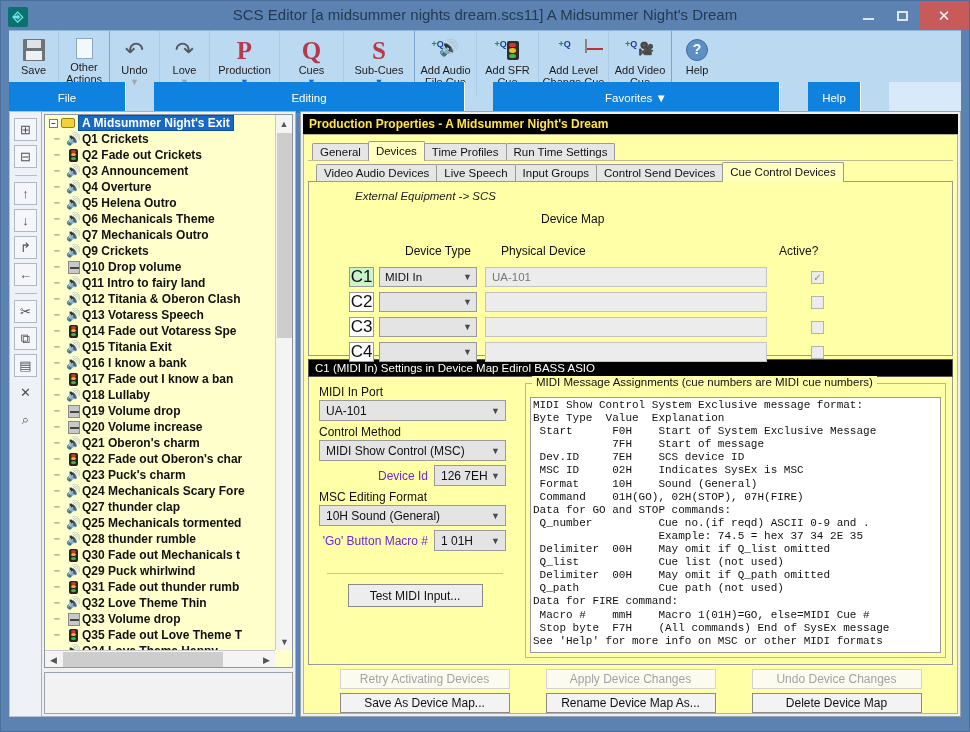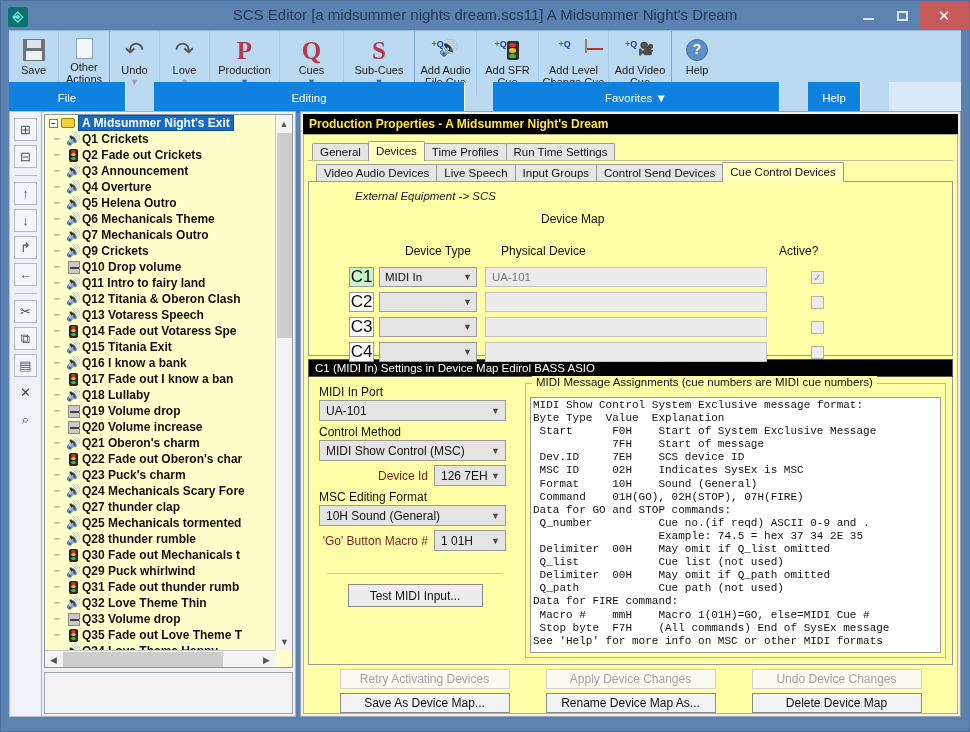--- a/index.html
+++ b/index.html
@@ -196,21 +196,21 @@
   .lower-title { background:#000; color:#fff; font-size:11.5px; padding:2px 6px; border:1px solid #555; }
   .lower-body { flex:1; border:1px solid #9a9a9a; border-top:none; background:#ffffa8;
     display:flex; padding:6px; }
   .midi-left { width:196px; padding-left:4px; }
   .fld-lbl { font-size:12px; color:#111; margin:2px 0 1px 0; }
   .combo { width:187px; height:21px; background:#e4e4e4; border:1px solid #9a9a9a;
     display:flex; align-items:center; padding-left:6px; font-size:12px; color:#111;
     position:relative; margin-bottom:4px;}
   .combo .arw { position:absolute; right:5px; color:#4a4a4a; font-size:9px; }
   .inline-row { display:flex; align-items:center; justify-content:flex-end; margin-bottom:4px; width:187px;}
-  .inline-row .lab { font-size:12px; color:#7f1d1d; margin-right:6px; }
+  .inline-row .lab { font-size:12px; color:#6d28d9; margin-right:6px; }
   .combo.sm { width:72px; margin-bottom:0; padding-left:6px; }
   .hr-thin { width:176px; height:1px; background:#c9c98f; margin:22px auto 0 auto; }
   .testbtn { width:135px; height:23px; background:#ededed; border:1px solid #8a8a8a;
     display:flex; align-items:center; justify-content:center; font-size:12px; color:#111;
     margin:10px auto 0 auto; }
   .midi-right { flex:1; margin-left:14px; border:1px solid #b9b98e; position:relative; padding:0; }
   .mr-legend { position:absolute; top:-8px; left:6px; background:#ffffa8; padding:0 4px;
     font-size:11.5px; color:#111; }
   .mono-box { position:absolute; left:4px; right:4px; top:13px; bottom:4px; background:#fff;
     border:1px solid #9a9a9a; overflow:hidden; padding:1px 0 0 2px; }

